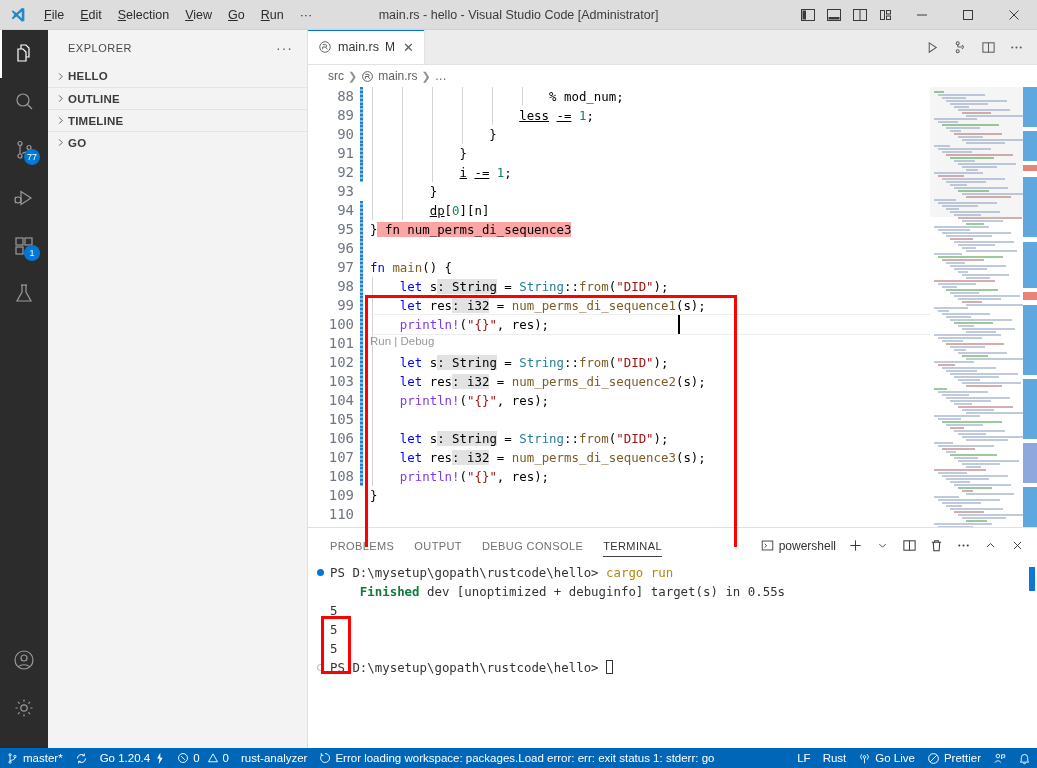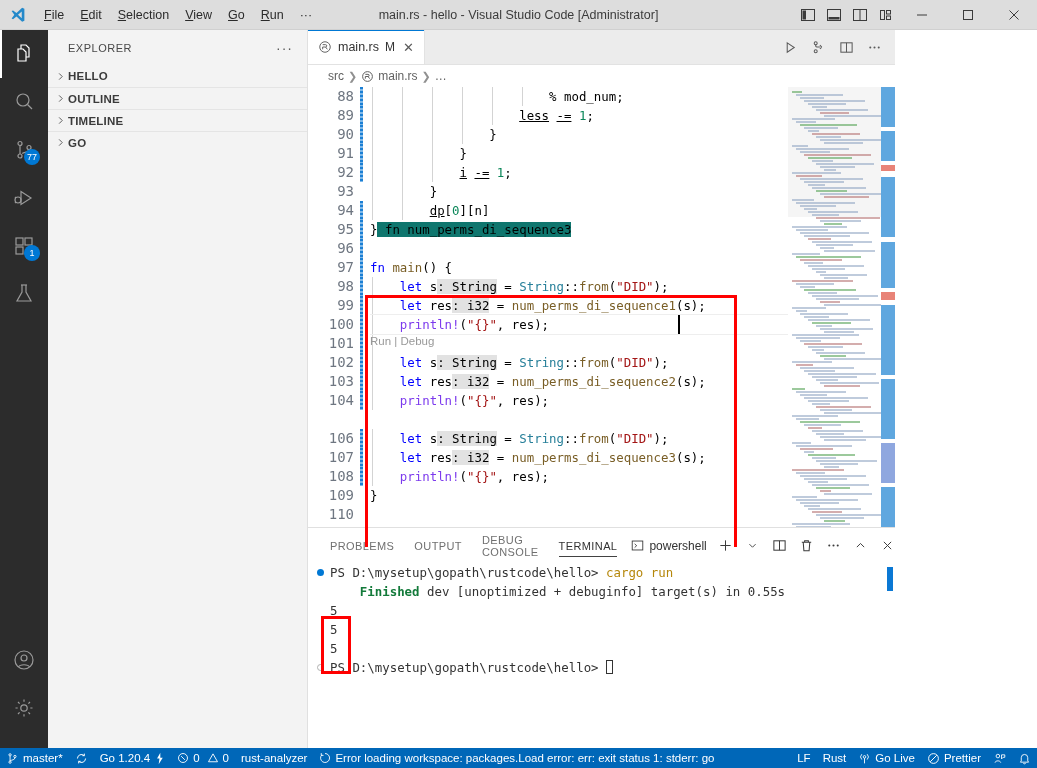--- a/index.html
+++ b/index.html
@@ -5,21 +5,21 @@
   * { box-sizing: border-box; margin: 0; padding: 0; }
   html, body {
     width: 1037px; height: 768px;
     overflow: hidden;
     background: #ffffff;
     font-family: "Liberation Sans", sans-serif;
     font-size: 13px;
     color: #333333;
     -webkit-font-smoothing: antialiased;
   }
-  .app { position: relative; width: 895px; height: 768px; }
+  .app { position: relative; width: 1037px; height: 768px; }
 
   
   .titlebar {
     position: absolute; left: 0; top: 0; width: 1037px; height: 30px;
     background: #dddddd; border-bottom: 1px solid #d0d0d0;
     display: flex; align-items: center;
   }
   .vslogo { width: 36px; display: flex; justify-content: center; align-items: center; }
   .menu { display: flex; align-items: center; height: 30px; }
   .menu-item {
@@ -132,21 +132,21 @@
   .kw   { color: #0000ff; }
   .fnname { color: #795e26; }
   .type { color: #267f99; text-align: center; }
   .str  { color: #a31515; }
   .num  { color: #098658; }
   .macro{ color: #7c3aed; }
   .var  { color: #000000; }
   .op   { color: #000000; }
   .punc { color: #000000; }
   .hint { background: #e2e2e2; color: #000; }
-  .hl   { background: #0f766e; }
+  .hl   { background: #fca5a5; }
   .uline { text-decoration: underline; }
   .codelens {
     position: absolute; left: 62px; height: 17px; line-height: 17px;
     font-size: 11.5px; color: #999999; font-family: "Liberation Sans", sans-serif;
   }
   .cursor-bar {
     position: absolute; width: 2px; height: 19px; background: #000;
   }
   .curline-top, .curline-bot {
     position: absolute; left: 62px; right: 0; height: 1px; background: #eeeeee;
@@ -453,20 +453,21 @@
           <div class="line" style="top: 133px; position: absolute; left: 0px; right: 0px;"><span class="lnum">95</span><span class="dirty"></span><span class="ltext"><span class="var">}</span><span class="hl"> fn num_perms_di_sequence3</span></span></div>
           <div class="line" style="top: 152px; position: absolute; left: 0px; right: 0px;"><span class="lnum">96</span><span class="dirty"></span><span class="ltext"></span></div>
           <div class="line" style="top: 171px; position: absolute; left: 0px; right: 0px;"><span class="lnum">97</span><span class="dirty"></span><span class="ltext"><span class="kw">fn</span><span class="op"> </span><span class="fnname">main</span><span class="punc">() {</span></span></div>
           <div class="line" style="top: 190px; position: absolute; left: 0px; right: 0px;"><span class="lnum">98</span><span class="dirty"></span><span class="indent" style="left: 64px;"></span><span class="ltext"><span class="op">    </span><span class="kw">let</span><span class="op"> </span><span class="var">s</span><span class="hint">: String</span><span class="op"> = </span><span class="type">String</span><span class="punc">::</span><span class="fnname">from</span><span class="punc">(</span><span class="str">"DID"</span><span class="punc">);</span></span></div>
           <div class="line" style="top: 209px; position: absolute; left: 0px; right: 0px;"><span class="lnum">99</span><span class="dirty"></span><span class="indent" style="left: 64px;"></span><span class="ltext"><span class="op">    </span><span class="kw">let</span><span class="op"> </span><span class="var">res</span><span class="hint">: i32</span><span class="op"> = </span><span class="fnname">num_perms_di_sequence1</span><span class="punc">(</span><span class="var">s</span><span class="punc">);</span></span></div>
           <div class="line" style="top: 228px; position: absolute; left: 0px; right: 0px;"><span class="lnum">100</span><span class="dirty"></span><span class="indent" style="left: 64px;"></span><span class="ltext"><span class="op">    </span><span class="macro">println!</span><span class="punc">(</span><span class="str">"{}"</span><span class="punc">, </span><span class="var">res</span><span class="punc">);</span></span></div>
           <div class="line" style="top: 247px; position: absolute; left: 0px; right: 0px;"><span class="lnum">101</span><span class="dirty"></span><span class="indent" style="left: 64px;"></span><span class="ltext"></span></div>
           <div class="line" style="top: 266px; position: absolute; left: 0px; right: 0px;"><span class="lnum">102</span><span class="dirty"></span><span class="indent" style="left: 64px;"></span><span class="ltext"><span class="op">    </span><span class="kw">let</span><span class="op"> </span><span class="var">s</span><span class="hint">: String</span><span class="op"> = </span><span class="type">String</span><span class="punc">::</span><span class="fnname">from</span><span class="punc">(</span><span class="str">"DID"</span><span class="punc">);</span></span></div>
           <div class="line" style="top: 285px; position: absolute; left: 0px; right: 0px;"><span class="lnum">103</span><span class="dirty"></span><span class="indent" style="left: 64px;"></span><span class="ltext"><span class="op">    </span><span class="kw">let</span><span class="op"> </span><span class="var">res</span><span class="hint">: i32</span><span class="op"> = </span><span class="fnname">num_perms_di_sequence2</span><span class="punc">(</span><span class="var">s</span><span class="punc">);</span></span></div>
           <div class="line" style="top: 304px; position: absolute; left: 0px; right: 0px;"><span class="lnum">104</span><span class="dirty"></span><span class="indent" style="left: 64px;"></span><span class="ltext"><span class="op">    </span><span class="macro">println!</span><span class="punc">(</span><span class="str">"{}"</span><span class="punc">, </span><span class="var">res</span><span class="punc">);</span></span></div>
+          <div class="line" style="top: 323px; position: absolute; left: 0px; right: 0px;"><span class="lnum">105</span><span class="dirty"></span><span class="indent" style="left: 64px;"></span><span class="ltext"></span></div>
           <div class="line" style="top: 342px; position: absolute; left: 0px; right: 0px;"><span class="lnum">106</span><span class="dirty"></span><span class="indent" style="left: 64px;"></span><span class="ltext"><span class="op">    </span><span class="kw">let</span><span class="op"> </span><span class="var">s</span><span class="hint">: String</span><span class="op"> = </span><span class="type">String</span><span class="punc">::</span><span class="fnname">from</span><span class="punc">(</span><span class="str">"DID"</span><span class="punc">);</span></span></div>
           <div class="line" style="top: 361px; position: absolute; left: 0px; right: 0px;"><span class="lnum">107</span><span class="dirty"></span><span class="indent" style="left: 64px;"></span><span class="ltext"><span class="op">    </span><span class="kw">let</span><span class="op"> </span><span class="var">res</span><span class="hint">: i32</span><span class="op"> = </span><span class="fnname">num_perms_di_sequence3</span><span class="punc">(</span><span class="var">s</span><span class="punc">);</span></span></div>
           <div class="line" style="top: 380px; position: absolute; left: 0px; right: 0px;"><span class="lnum">108</span><span class="dirty"></span><span class="indent" style="left: 64px;"></span><span class="ltext"><span class="op">    </span><span class="macro">println!</span><span class="punc">(</span><span class="str">"{}"</span><span class="punc">, </span><span class="var">res</span><span class="punc">);</span></span></div>
           <div class="line" style="top: 399px; position: absolute; left: 0px; right: 0px;"><span class="lnum">109</span><span class="ltext"><span class="var">}</span></span></div>
           <div class="line" style="top: 418px; position: absolute; left: 0px; right: 0px;"><span class="lnum">110</span><span class="ltext"></span></div>
         </div>
 
       <div class="codelens" style="top:246px;">Run | Debug</div>
 
       <div class="cursor-bar" style="left:370px; top:228px;"></div>

